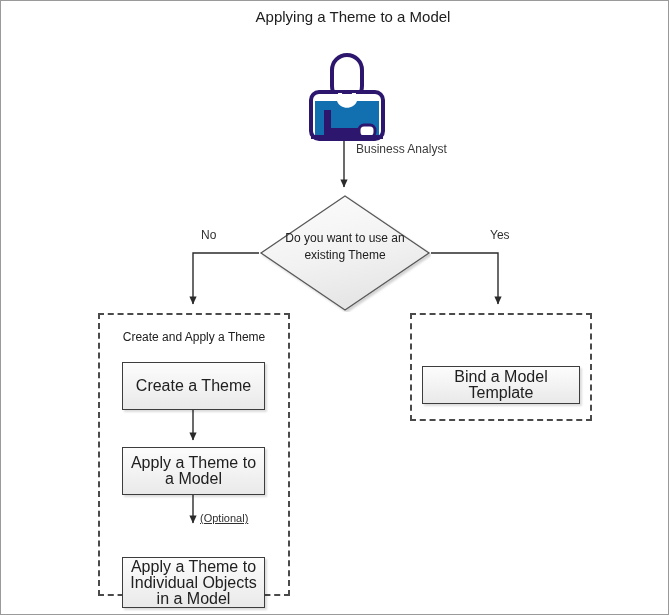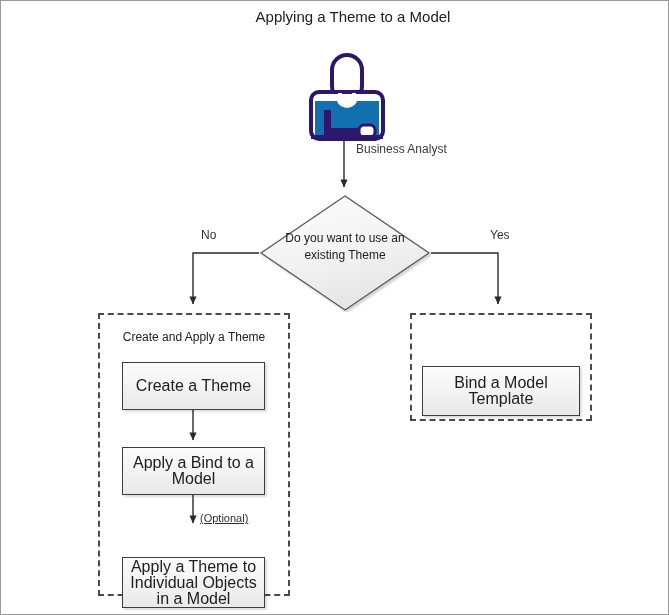--- a/index.html
+++ b/index.html
@@ -125,21 +125,21 @@
     justify-content: center;
     text-align: center;
     font-size: 16px;
     color: #202020;
     line-height: 16px;
     padding: 2px 6px;
   }
   #box-create-theme   { left: 121px; top: 361px; width: 143px; height: 48px; }
   #box-apply-model    { left: 121px; top: 446px; width: 143px; height: 48px; }
   #box-apply-objects  { left: 121px; top: 556px; width: 143px; height: 51px; }
-  #box-bind-template  { left: 421px; top: 365px; width: 158px; height: 50px; }
+  #box-bind-template  { left: 421px; top: 365px; width: 158px; height: 38px; }
 
   #label-optional {
     left: 199px;
     top: 511px;
     font-size: 11px;
     color: #303030;
     white-space: nowrap;
     text-decoration: underline;
   }
 </style>
@@ -214,21 +214,21 @@
   </div>
 
   <div class="abs branch-label" id="label-no">No</div>
   <div class="abs branch-label" id="label-yes">Yes</div>
 
   <div class="abs group-box" id="group-left"></div>
   <div class="group-title" id="group-left-title">Create and Apply a Theme</div>
 
   <div class="proc-box" id="box-create-theme">Create a Theme</div>
 
-  <div class="proc-box" id="box-apply-model">Apply a Bind to a Model</div>
+  <div class="proc-box" id="box-apply-model">Apply a Theme to a Model</div>
 
   <div class="abs" id="label-optional">(Optional)</div>
 
   <div class="proc-box" id="box-apply-objects">Apply a Theme to Individual Objects in a Model</div>
 
   <div class="abs group-box" id="group-right"></div>
 
   <div class="proc-box" id="box-bind-template">Bind a Model Template</div>
 
 </div>

